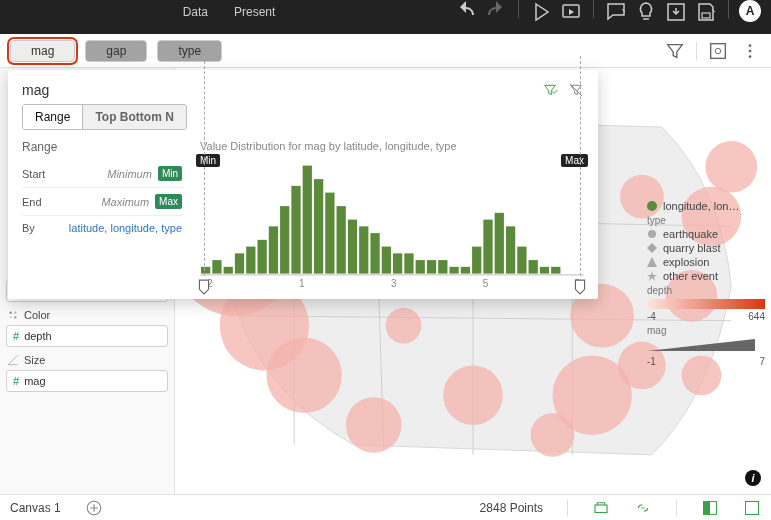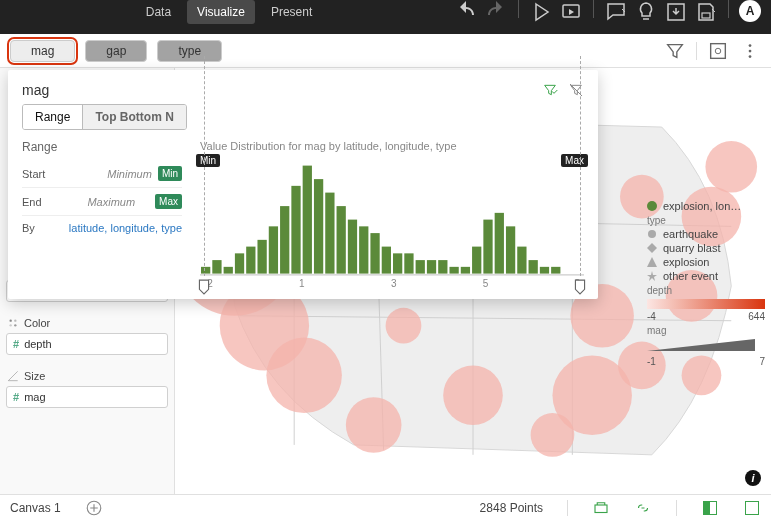--- a/index.html
+++ b/index.html
@@ -84,21 +84,21 @@
     border-right: 1px solid #e0e0e0;
     background: #f9f9f9;
     padding: 6px;
     display: flex;
     flex-direction: column;
     gap: 6px;
     font-size: 11px;
     overflow: hidden;
   }
   .well-group { }
-  .well-label { color: #444; margin-bottom: 3px; display:flex; align-items:center; gap:4px;margin-top:8px;}
+  .well-label { color: #444; margin-bottom: 3px; display:flex; align-items:center; gap:4px;}
   .well {
     border: 1px solid #d0d0d0;
     border-radius: 3px;
     background: #fff;
     padding: 4px 6px;
     display: flex;
     align-items: center;
     gap: 5px;
     font-size: 11px;
     color: #333;
@@ -224,21 +224,20 @@
   .sq { width:14px;height:14px; border:1.5px solid #3aa34a; }
   
   svg.ico { width:14px;height:14px; }
 </style>
 </head>
 <body>
 
 <div class="topbar">
   <div class="spacer"></div>
   <div class="tab">Data</div>
-  <div class="tab active">Visualize</div>
   <div class="tab">Present</div>
   <div class="spacer"></div>
   <div class="tb-icon">
       <svg viewBox="0 0 24 24">
         <path d="M12 5V1L6 7l6 6V9c3 0 6 2 6 6h2c0-5-4-8-8-8z" fill="#ccc"></path>
       </svg>
     </div>
   <div class="tb-icon" style="opacity:.4">
       <svg viewBox="0 0 24 24">
         <path d="M12 5V1l6 6-6 6V9c-3 0-6 2-6 6H4c0-5 4-8 8-8z" fill="#ccc"></path>
@@ -389,21 +388,21 @@
         <circle cx="230" cy="260" r="18"></circle>
           <circle cx="380" cy="370" r="22"></circle>
           <circle cx="470" cy="130" r="22"></circle>
       </g>
     </svg>
     <div class="info-dot">i</div>
 
     <div class="legend">
       <div class="row">
           <span class="sw-circle"></span>
-          <span>explosion, lon…</span>
+          <span>longitude, lon…</span>
         </div>
       <div class="sub">type</div>
       <div class="row">
           <svg width="10" height="10">
             <circle cx="5" cy="5" r="4" fill="#aaa"></circle>
           </svg>
           <span>earthquake</span>
         </div>
       <div class="row">
           <svg width="10" height="10">
@@ -464,21 +463,21 @@
       <h4>Range</h4>
       <div class="range-row">
         <span>Start</span>
         <span style="display:flex;align-items:center;gap:6px">
           <span class="ital">Minimum</span>
           <span class="badge">Min</span>
         </span>
       </div>
       <div class="range-row">
         <span>End</span>
-        <span style="display:flex;align-items:center;gap:20px">
+        <span style="display:flex;align-items:center;gap:6px">
           <span class="ital">Maximum</span>
           <span class="badge">Max</span>
         </span>
       </div>
       <div class="range-row">
         <span>By</span>
         <span class="link">latitude, longitude, type</span>
       </div>
     </div>
     <div class="chart-col">

